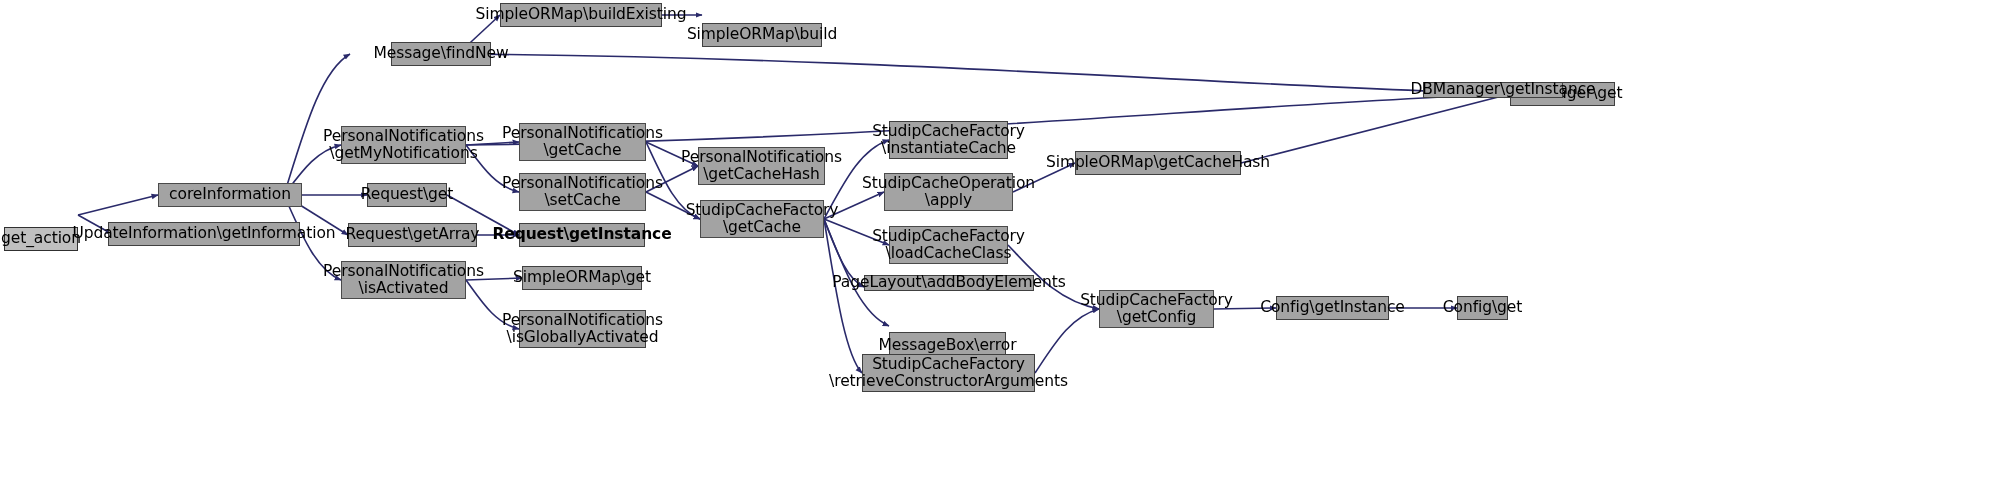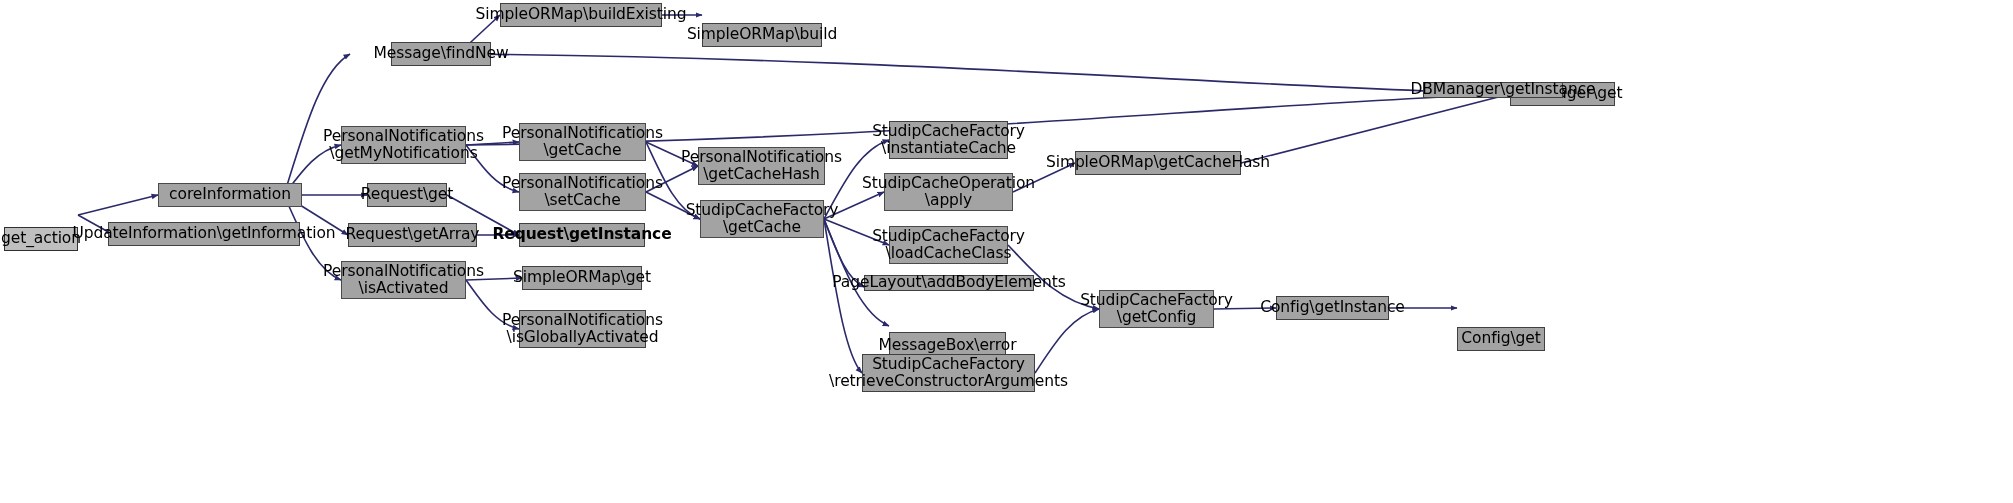--- a/index.html
+++ b/index.html
@@ -128,15 +128,15 @@
       <div class="gnode" style="left: 864px; top: 275px; width: 170px; height: 16px;">PageLayout\addBodyElements</div>
       <div class="gnode" style="left: 889px; top: 332px; width: 117px; height: 28px;">MessageBox\error</div>
       <div class="gnode" style="left: 862px; top: 354px; width: 173px; height: 38px;">StudipCacheFactory
 \retrieveConstructorArguments</div>
       <div class="gnode" style="left: 1075px; top: 151px; width: 166px; height: 24px;">SimpleORMap\getCacheHash</div>
       <div class="gnode thick" style="left: 1099px; top: 290px; width: 115px; height: 38px;">StudipCacheFactory
 \getConfig</div>
       <div class="gnode" style="left: 1510px; top: 82px; width: 105px; height: 24px;">DBManager\get</div>
       <div class="gnode" style="left: 1276px; top: 296px; width: 113px; height: 24px;">Config\getInstance</div>
       <div class="gnode" style="left: 1423px; top: 82px; width: 140px; height: 16px; padding-left: 24px;">DBManager\getInstance</div>
-      <div class="gnode" style="left: 1457px; top: 296px; width: 88px; height: 24px; margin-top: 31px;">Config\get</div>
+      <div class="gnode" style="left: 1457px; top: 296px; width: 51px; height: 24px;">Config\get</div>
     </div>
 </div>
 
 </body></html>

